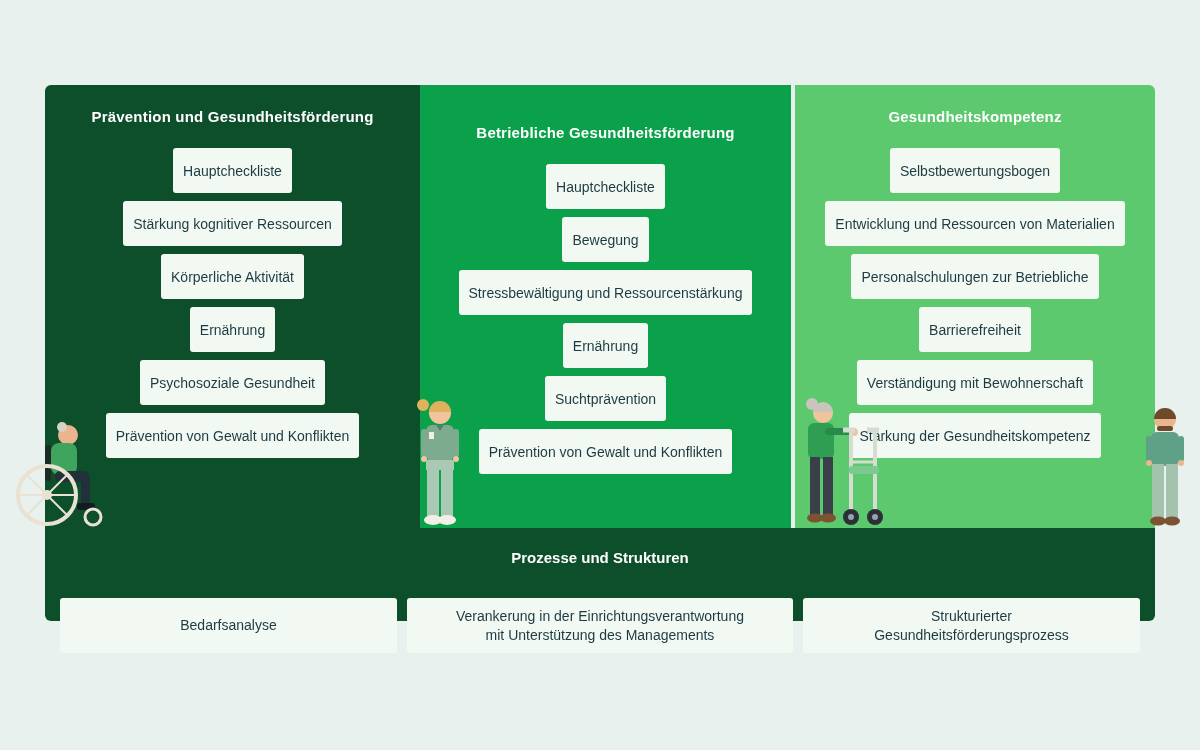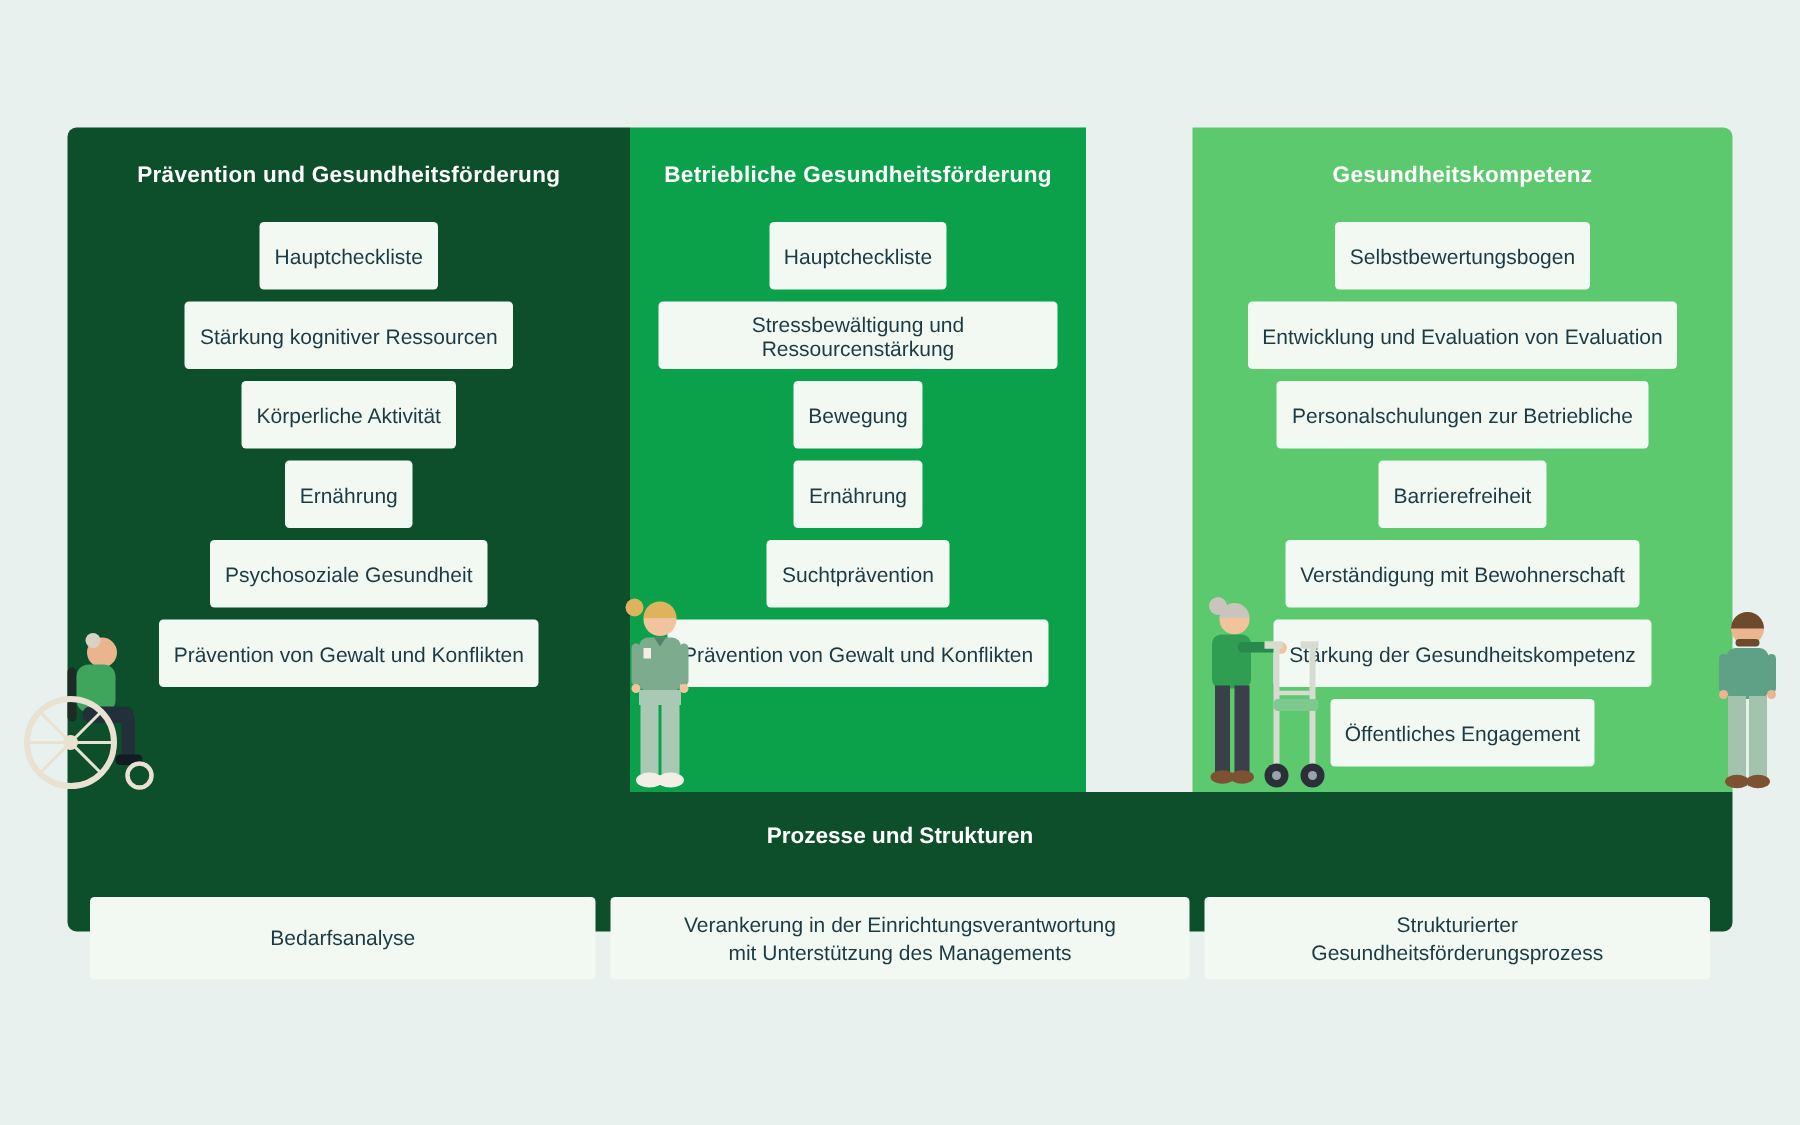--- a/index.html
+++ b/index.html
@@ -6,21 +6,21 @@
     --bg:#e8f1ed; --col1:#0d4f2b; --col2:#0ba14a; --col3:#5cc96e;
     --bottom:#0d4f2b; --cardBg:#f2f9f2; --text:#1d3a43; --headerText:#ffffff;
   }
   *{margin:0;padding:0;box-sizing:border-box;}
   html,body{width:1200px;height:750px;}
   body{font-family:"Liberation Sans",sans-serif;background:var(--bg);}
   .stage{position:relative;width:1200px;height:750px;background:var(--bg);overflow:hidden;}
   .diagram{position:absolute;left:45px;top:85px;width:1110px;height:572px;}
   .col{position:absolute;top:0;height:443px;}
   .col-1{left:0;width:375px;background:var(--col1);border-top-left-radius:6px;padding:0 19px;}
-  .col-2{left:375px;width:304px;background:var(--col2);padding:0 19px;}
+  .col-2{left:375px;width:371px;background:var(--col2);padding:16px 19px;}
   .col-3{left:750px;width:360px;background:var(--col3);border-top-right-radius:6px;padding:0 28px;}
   .col-header{height:63px;display:flex;align-items:center;justify-content:center;
     color:var(--headerText);font-weight:700;font-size:15px;letter-spacing:.2px;text-align:right;}
   .cards{display:flex;flex-direction:column;gap:8px;align-items:center;}
   .card{height:45px;background:var(--cardBg);border-radius:3px;display:flex;align-items:center;
     justify-content:center;font-size:14px;color:var(--text);text-align:center;padding:0 10px;cursor:pointer;}
   .bottom{position:absolute;left:0;top:443px;width:1110px;height:93px;background:var(--bottom);
     border-bottom-left-radius:6px;border-bottom-right-radius:6px;}
   .bottom-header{height:58px;display:flex;align-items:center;justify-content:center;
     color:var(--headerText);font-weight:700;font-size:15px;}
@@ -48,38 +48,37 @@
         <div class="card">Ernährung</div>
         <div class="card">Psychosoziale Gesundheit</div>
         <div class="card">Prävention von Gewalt und Konflikten</div>
       </div>
     </section>
 
     <section class="col col-2">
       <h2 class="col-header">Betriebliche Gesundheitsförderung</h2>
       <div class="cards">
         <div class="card">Hauptcheckliste</div>
+        <div class="card">Bewegung</div>
         <div class="card">Stressbewältigung und Ressourcenstärkung</div>
-        <div class="card">Bewegung</div>
         <div class="card">Ernährung</div>
         <div class="card">Suchtprävention</div>
         <div class="card">Prävention von Gewalt und Konflikten</div>
       </div>
     </section>
 
     <section class="col col-3">
       <h2 class="col-header">Gesundheitskompetenz</h2>
       <div class="cards">
         <div class="card">Selbstbewertungsbogen</div>
-        <div class="card">Entwicklung und Evaluation von Evaluation</div>
+        <div class="card">Entwicklung und Ressourcen von Materialien</div>
         <div class="card">Personalschulungen zur Betriebliche</div>
         <div class="card">Barrierefreiheit</div>
         <div class="card">Verständigung mit Bewohnerschaft</div>
         <div class="card">Stärkung der Gesundheitskompetenz</div>
-        <div class="card">Öffentliches Engagement</div>
       </div>
     </section>
 
     <section class="bottom">
       <h2 class="bottom-header">Prozesse und Strukturen</h2>
       <div class="bottom-cards">
         <div class="card">Bedarfsanalyse</div>
         <div class="card">Verankerung in der Einrichtungsverantwortung
 mit Unterstützung des Managements</div>
         <div class="card">Strukturierter

